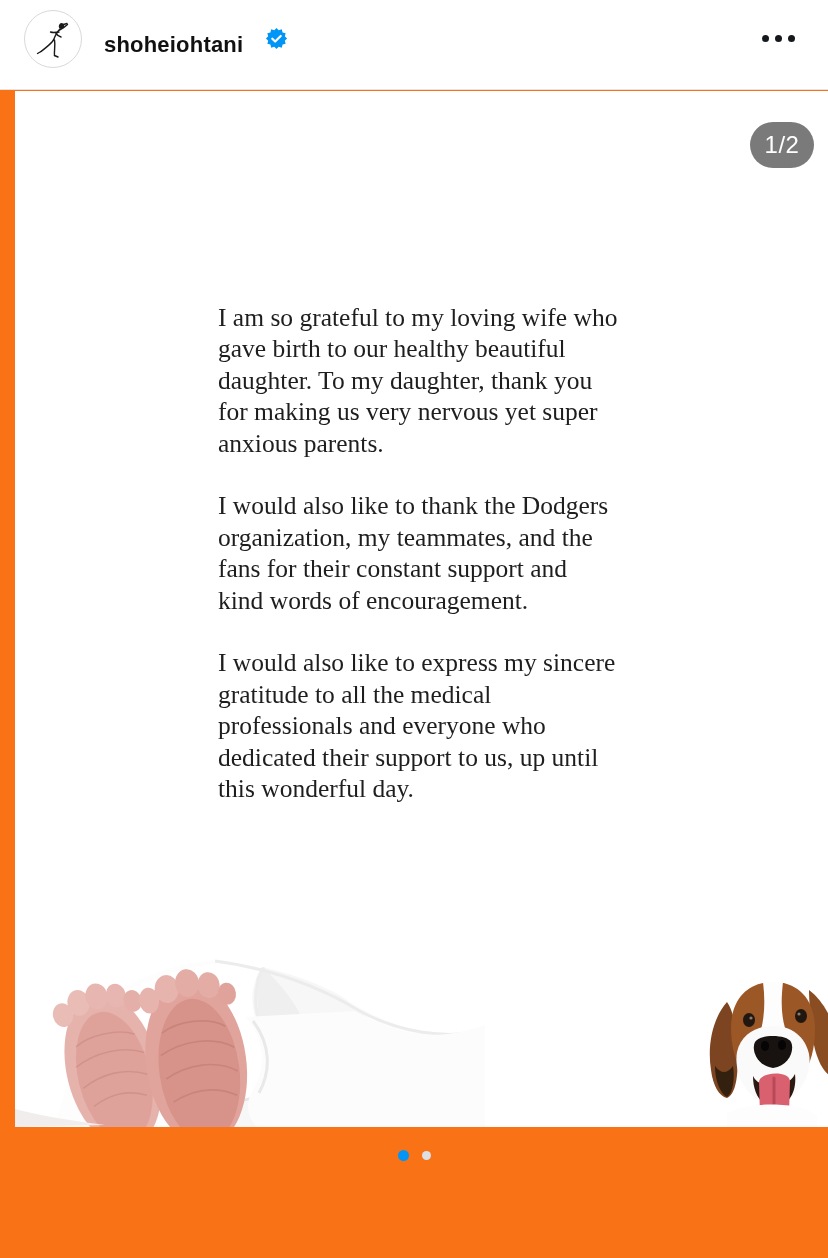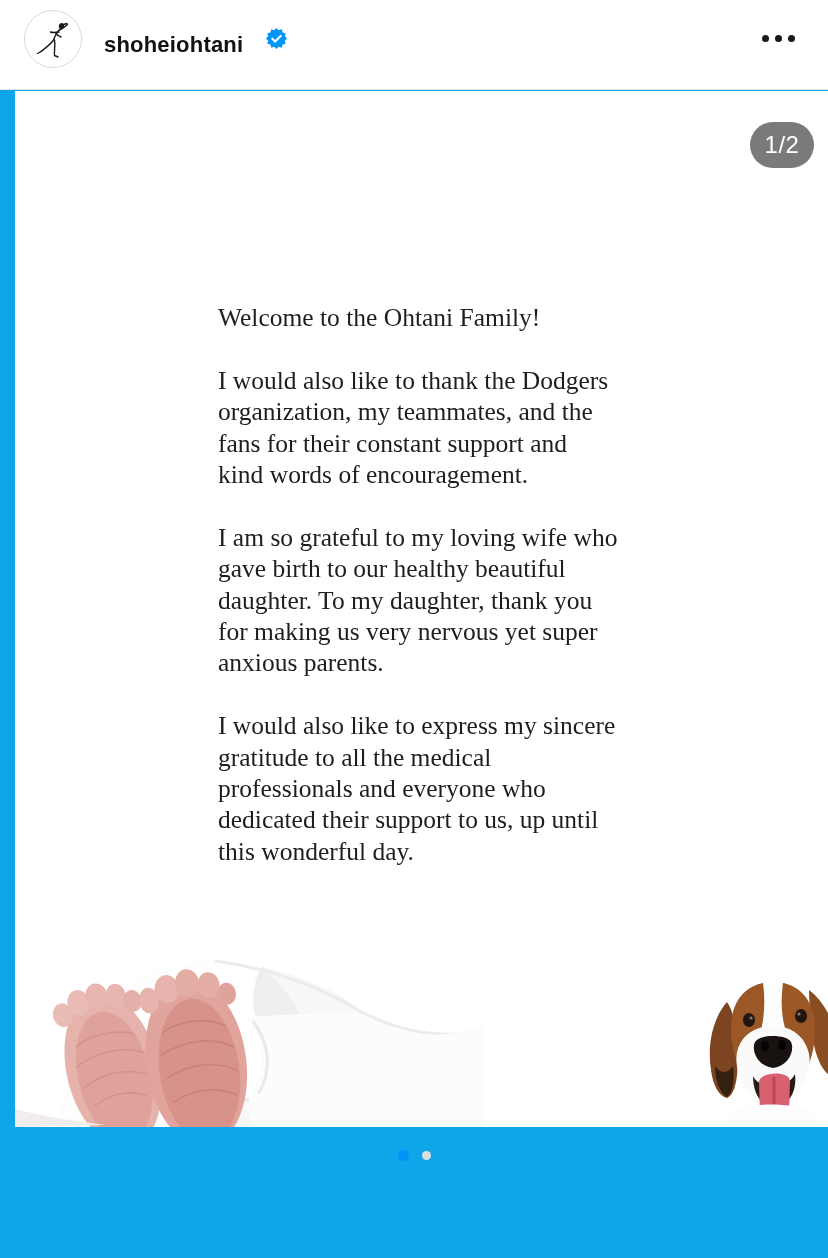--- a/index.html
+++ b/index.html
@@ -1,19 +1,19 @@
 <!DOCTYPE html>
 <html><head>
 <meta charset="utf-8">
 <style>
   * { margin:0; padding:0; box-sizing:border-box; }
   html,body { background:#fff; }
   body { font-family:"Liberation Sans", sans-serif; }
   .app {
-    position:relative; width:828px; height:1258px; background:#0ea5e9;
+    position:relative; width:828px; height:1258px; background:#f97316;
     overflow:hidden; margin:0 auto;padding-left:44px;
   }
 
   
   .header {
     position:absolute; left:0; top:0; width:828px; height:90px;
     border-bottom:1px solid #e3e3e3; background:#fff;
   }
   .avatar {
     position:absolute; left:24px; top:10px; width:58px; height:58px;
@@ -103,30 +103,29 @@
         <i></i>
         <i></i>
         <i></i>
       </button>
   </div>
 
   <div class="media">
     <div class="count-pill">1/2</div>
 
     <div class="letter">
-      <p>Welcome to the Ohtani Family!</p>
-      <p>I would also like to thank the Dodgers
-organization, my teammates, and the
-fans for their constant support and
-kind words of encouragement.</p>
       <p>I am so grateful to my loving wife who
 gave birth to our healthy beautiful
 daughter. To my daughter, thank you
 for making us very nervous yet super
 anxious parents.</p>
+      <p>I would also like to thank the Dodgers
+organization, my teammates, and the
+fans for their constant support and
+kind words of encouragement.</p>
       <p>I would also like to express my sincere
 gratitude to all the medical
 professionals and everyone who
 dedicated their support to us, up until
 this wonderful day.</p>
     </div>
 
     <svg class="photo-feet" viewBox="0 0 470 168">
       <rect width="470" height="168" fill="#ffffff"></rect>
 

